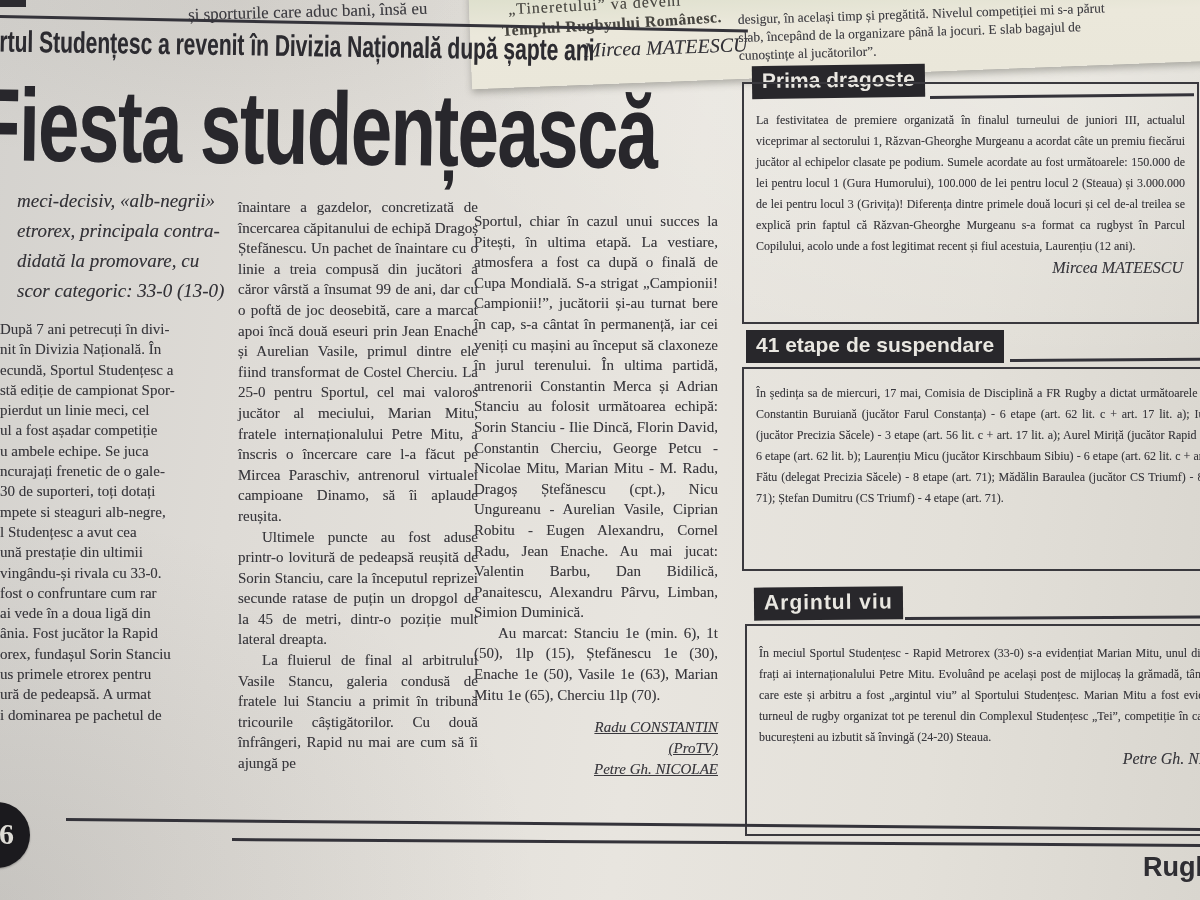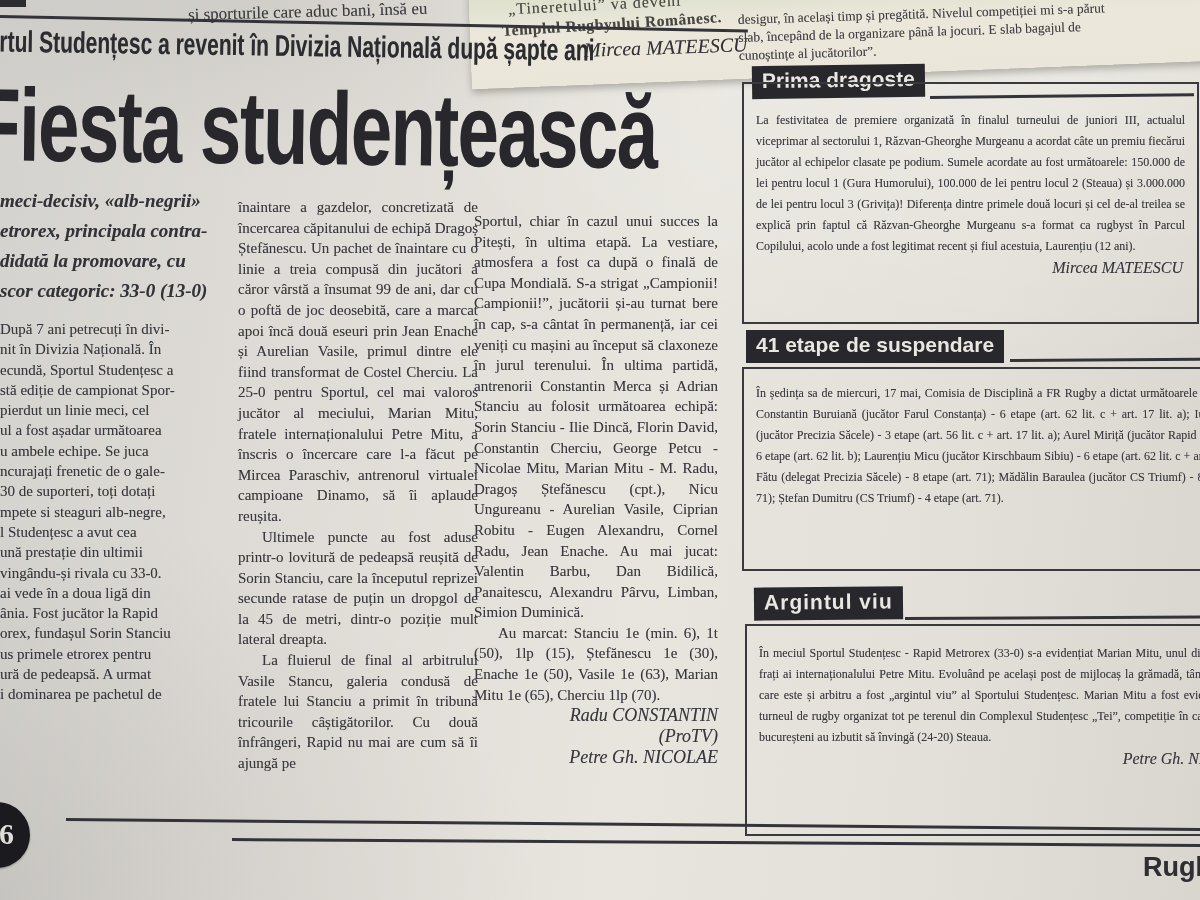--- a/index.html
+++ b/index.html
@@ -41,25 +41,25 @@
   #headline { left:-24px; top:66px; font-family:"Liberation Sans",sans-serif; font-weight:bold;
     font-size:103px; letter-spacing:-2px; white-space:nowrap; color:#28272c;
     transform:rotate(0.7deg) scaleX(0.72); transform-origin:left top; }
 
   
   .ncol { position:absolute; font-size:15px; line-height:20.6px; }
   .ncol p { margin:0; text-align:justify; }
   .ncol p + p { text-indent:1.6em; }
   #col1 { left:0; top:186px; width:233px; }
   #col1 .lead { margin-bottom:13px; }
-  #col1 .lead div { white-space:nowrap; font-weight:bold; font-style:italic; font-size:19px; line-height:30px; color:#333237; }
+  #col1 .lead div { white-space:nowrap; font-weight:normal; font-style:italic; font-size:19px; line-height:30px; color:#333237;margin-left:17px; }
   #col1 .body-lines div { white-space:nowrap; font-size:15px; line-height:20.3px; }
   #col2 { left:238px; top:197px; width:240px; }
   #col3 { left:474px; top:211px; width:244px; }
-  .sig-block { margin-top:0; text-align:right; font-style:italic; font-size:18px; line-height:21px; }
+  .sig-block { margin-top:12px; text-align:right; font-style:italic; font-size:15px; line-height:21px;text-decoration:underline; }
 
   
   .bar { position:absolute; background:#28272b; color:#e9e7e1; font-family:"Liberation Sans",sans-serif;
     font-weight:bold; font-size:21px; padding:3px 10px 6px; white-space:nowrap; text-shadow:none; }
   .sbox { position:absolute; border:2.5px solid #3a393e; }
   .sbody { font-size:12px; line-height:21px; text-align:justify; padding:0 12px; color:#38373c; }
   .sig { font-style:italic; text-align:right; font-size:16px; line-height:21px; padding:0 14px; }
   #bar1 { left:752px; top:65px; transform:rotate(-0.8deg); }
   #rule1 { left:930px; top:96px; width:264px; transform:rotate(-0.6deg); }
   #sbox1 { left:742px; top:82px; width:453px; height:238px; }
@@ -117,28 +117,29 @@
         <div>didată la promovare, cu</div>
         <div>scor categoric: 33-0 (13-0)</div>
       </div>
     <div class="body-lines">
 
     <div>După 7 ani petrecuți în divi-</div>
         <div>nit în Divizia Națională. În</div>
         <div>ecundă, Sportul Studențesc a</div>
         <div>stă ediție de campionat Spor-</div>
         <div>pierdut un linie meci, cel</div>
-        <div>ul a fost așadar următoarea</div>
+        <div>ul a fost așadar competiție</div>
         <div>u ambele echipe. Se juca</div>
         <div>ncurajați frenetic de o gale-</div>
         <div>30 de suporteri, toți dotați</div>
         <div>mpete si steaguri alb-negre,</div>
         <div>l Studențesc a avut cea</div>
         <div>ună prestație din ultimii</div>
         <div>vingându-și rivala cu 33-0.</div>
+        <div>fost o confruntare cum rar</div>
         <div>ai vede în a doua ligă din</div>
         <div>ânia. Fost jucător la Rapid</div>
         <div>orex, fundașul Sorin Stanciu</div>
         <div>us primele etrorex pentru</div>
         <div>ură de pedeapsă. A urmat</div>
         <div>i dominarea pe pachetul de</div>
       </div>
   </div>
 
   <div class="ncol" id="col2">

